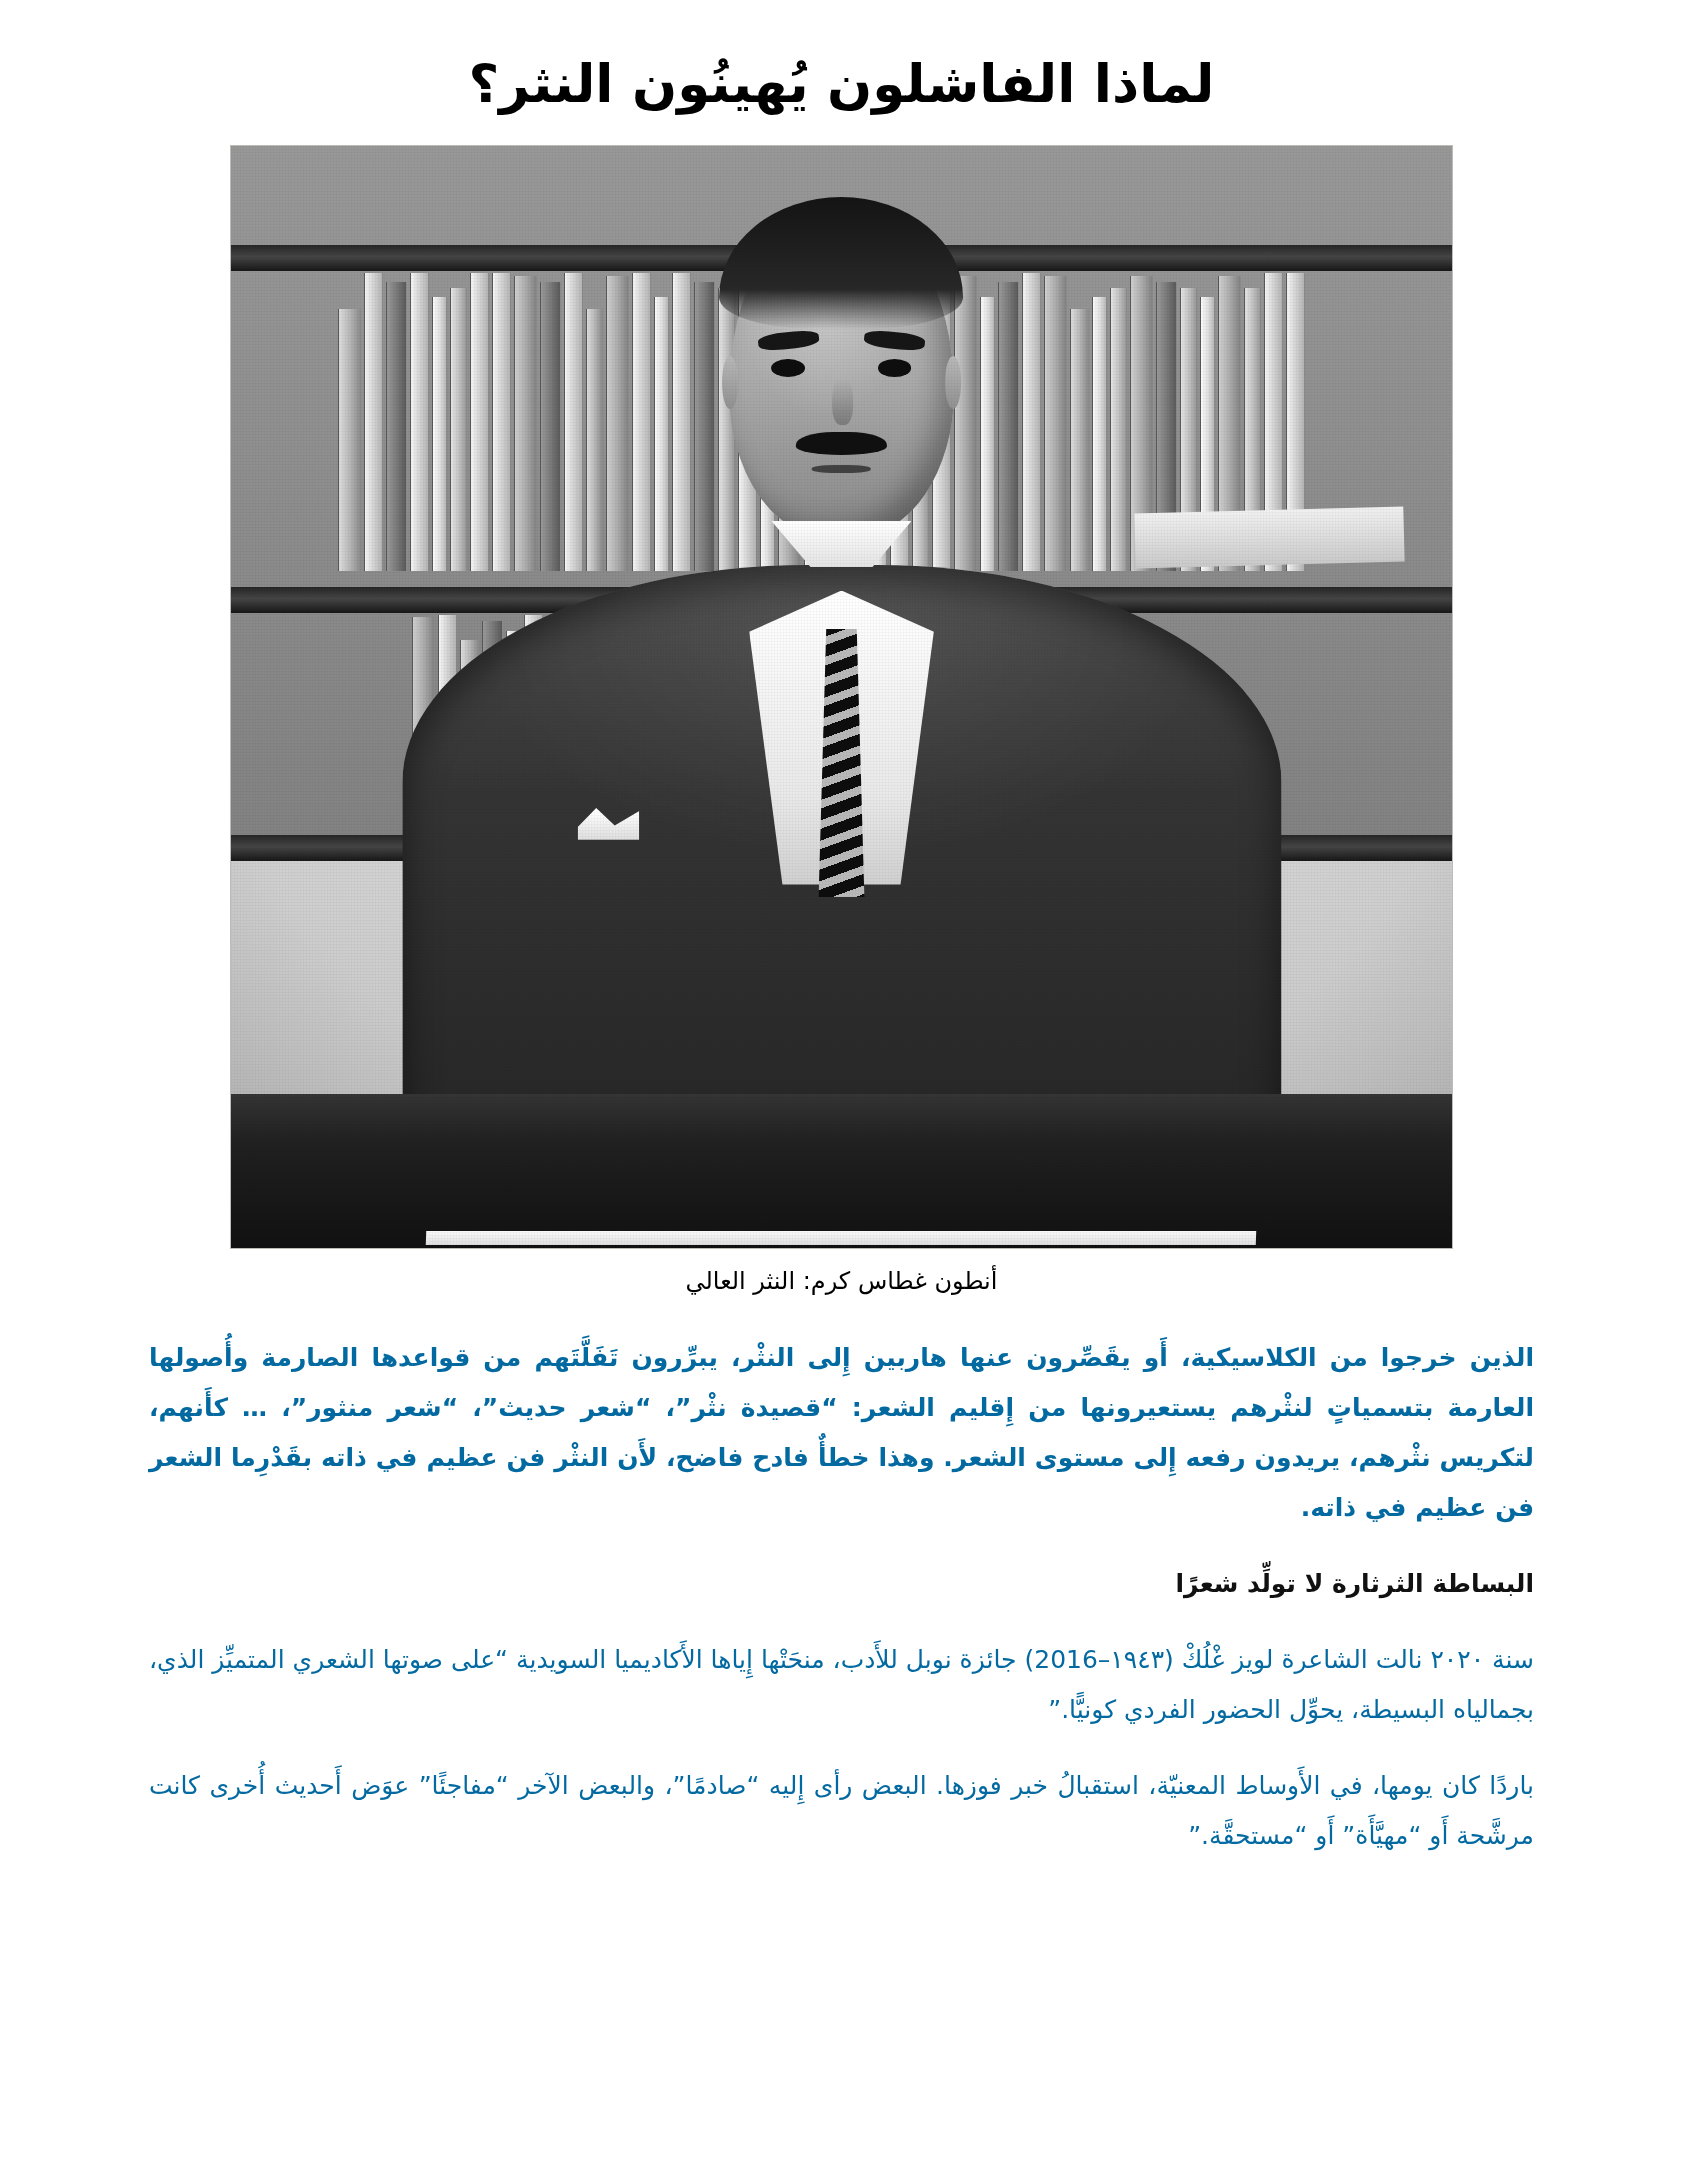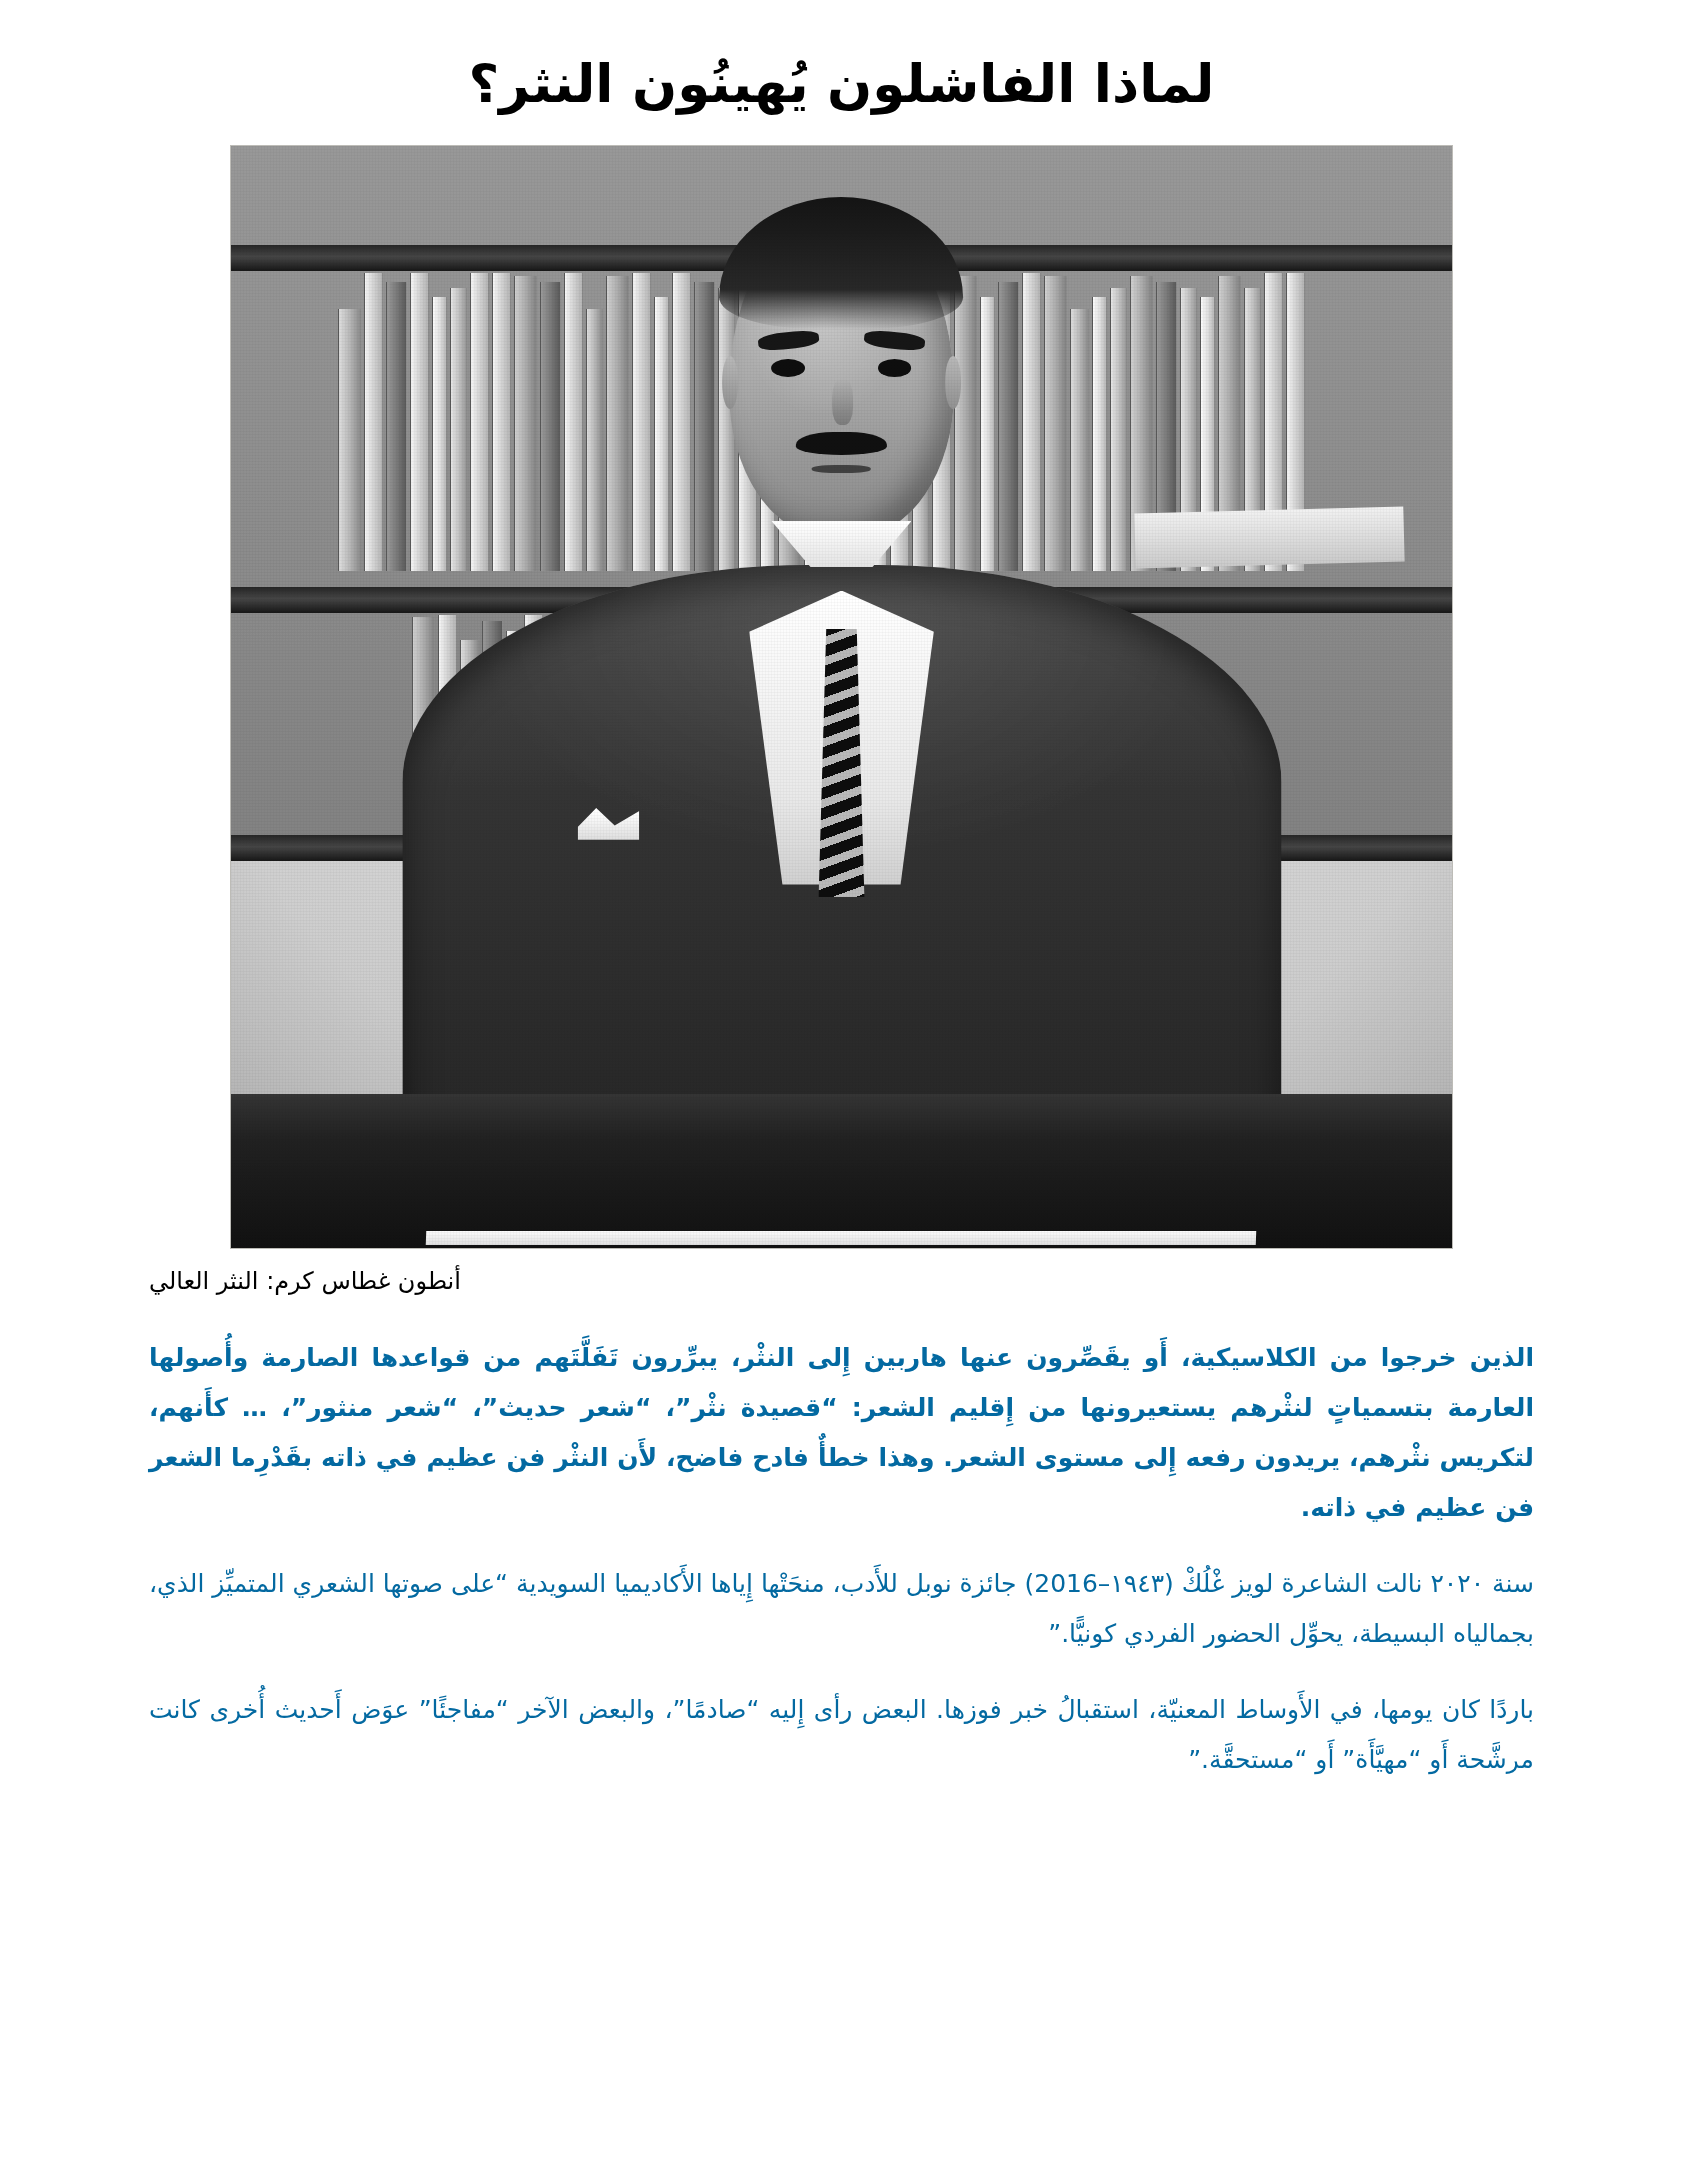--- a/index.html
+++ b/index.html
@@ -298,21 +298,21 @@
     pointer-events: none;
     opacity: 0.24;
     background-image:
       repeating-linear-gradient(0deg, rgba(0,0,0,0.10) 0 1px, rgba(255,255,255,0) 1px 3px),
       repeating-linear-gradient(90deg, rgba(0,0,0,0.09) 0 1px, rgba(255,255,255,0) 1px 3px);
     mix-blend-mode: multiply;
   }
 
   .figcaption {
     margin: 10px 0 0 0;
-    text-align: left;
+    text-align: center;
     font-family: "DejaVu Sans", sans-serif;
     font-size: 24px;
     line-height: 1.5;
     color: #000000;
     direction: rtl;
   }
 
   
   .body-copy {
     margin-top: 34px;
@@ -462,20 +462,21 @@
 
         <div class="grain"></div>
       </div>
     </div>
     <figcaption class="figcaption">أنطون غطاس كرم: النثر العالي</figcaption>
   </figure>
 
   <div class="body-copy">
     <p class="para bold">الذين خرجوا من الكلاسيكية، أَو يقَصِّرون عنها هاربين إِلى النثْر، يبرِّرون تَفَلَّتَهم من قواعدها الصارمة وأُصولها العارمة بتسمياتٍ لنثْرهم يستعيرونها من إِقليم الشعر: “قصيدة نثْر”، “شعر حديث”، “شعر منثور”، … كأَنهم، لتكريس نثْرهم، يريدون رفعه إِلى مستوى الشعر. وهذا خطأٌ فادح فاضح، لأَن النثْر فن عظيم في ذاته بقَدْرِما الشعر فن عظيم في ذاته.</p>
 
+    <p class="subhead">البساطة الثرثارة لا تولِّد شعرًا</p>
 
     <p class="para">سنة ٢٠٢٠ نالت الشاعرة لويز غْلُكْ (١٩٤٣–2016) جائزة نوبل للأَدب، منحَتْها إِياها الأَكاديميا السويدية “على صوتها الشعري المتميِّز الذي، بجمالياه البسيطة، يحوِّل الحضور الفردي كونيًّا.”</p>
 
     <p class="para">باردًا كان يومها، في الأَوساط المعنيّة، استقبالُ خبر فوزها. البعض رأى إِليه “صادمًا”، والبعض الآخر “مفاجئًا” عوَض أَحديث أُخرى كانت مرشَّحة أَو “مهيَّأَة” أَو “مستحقَّة.”</p>
   </div>
 
 </div>
 
 
 </body></html>

